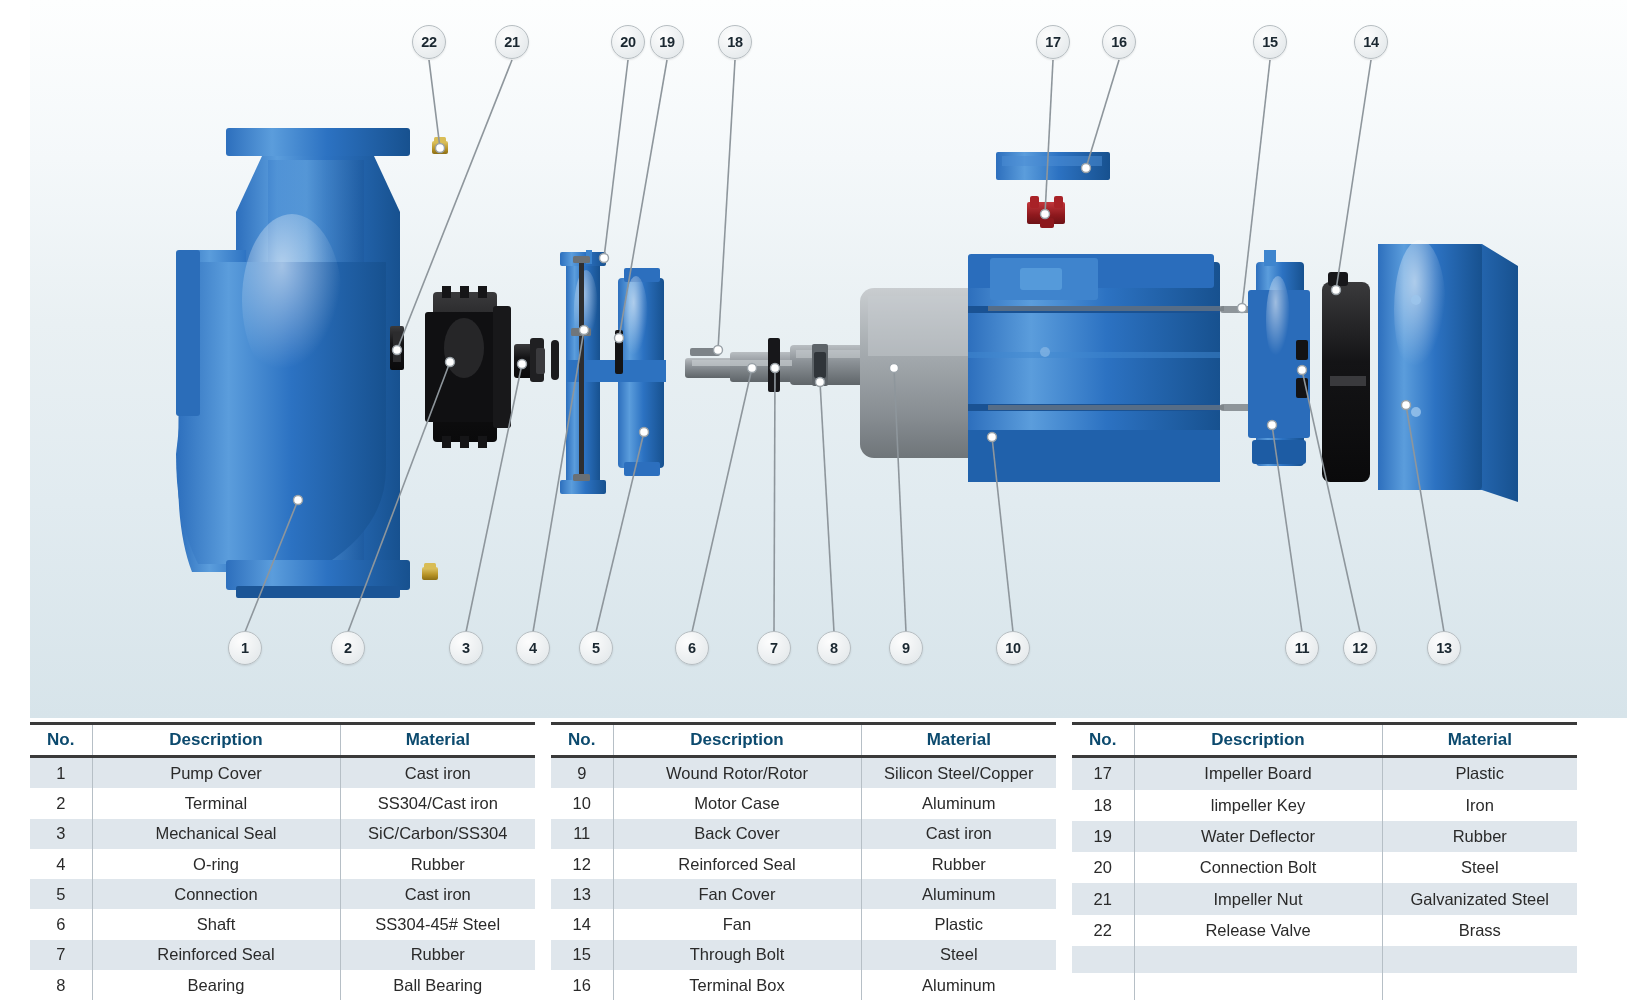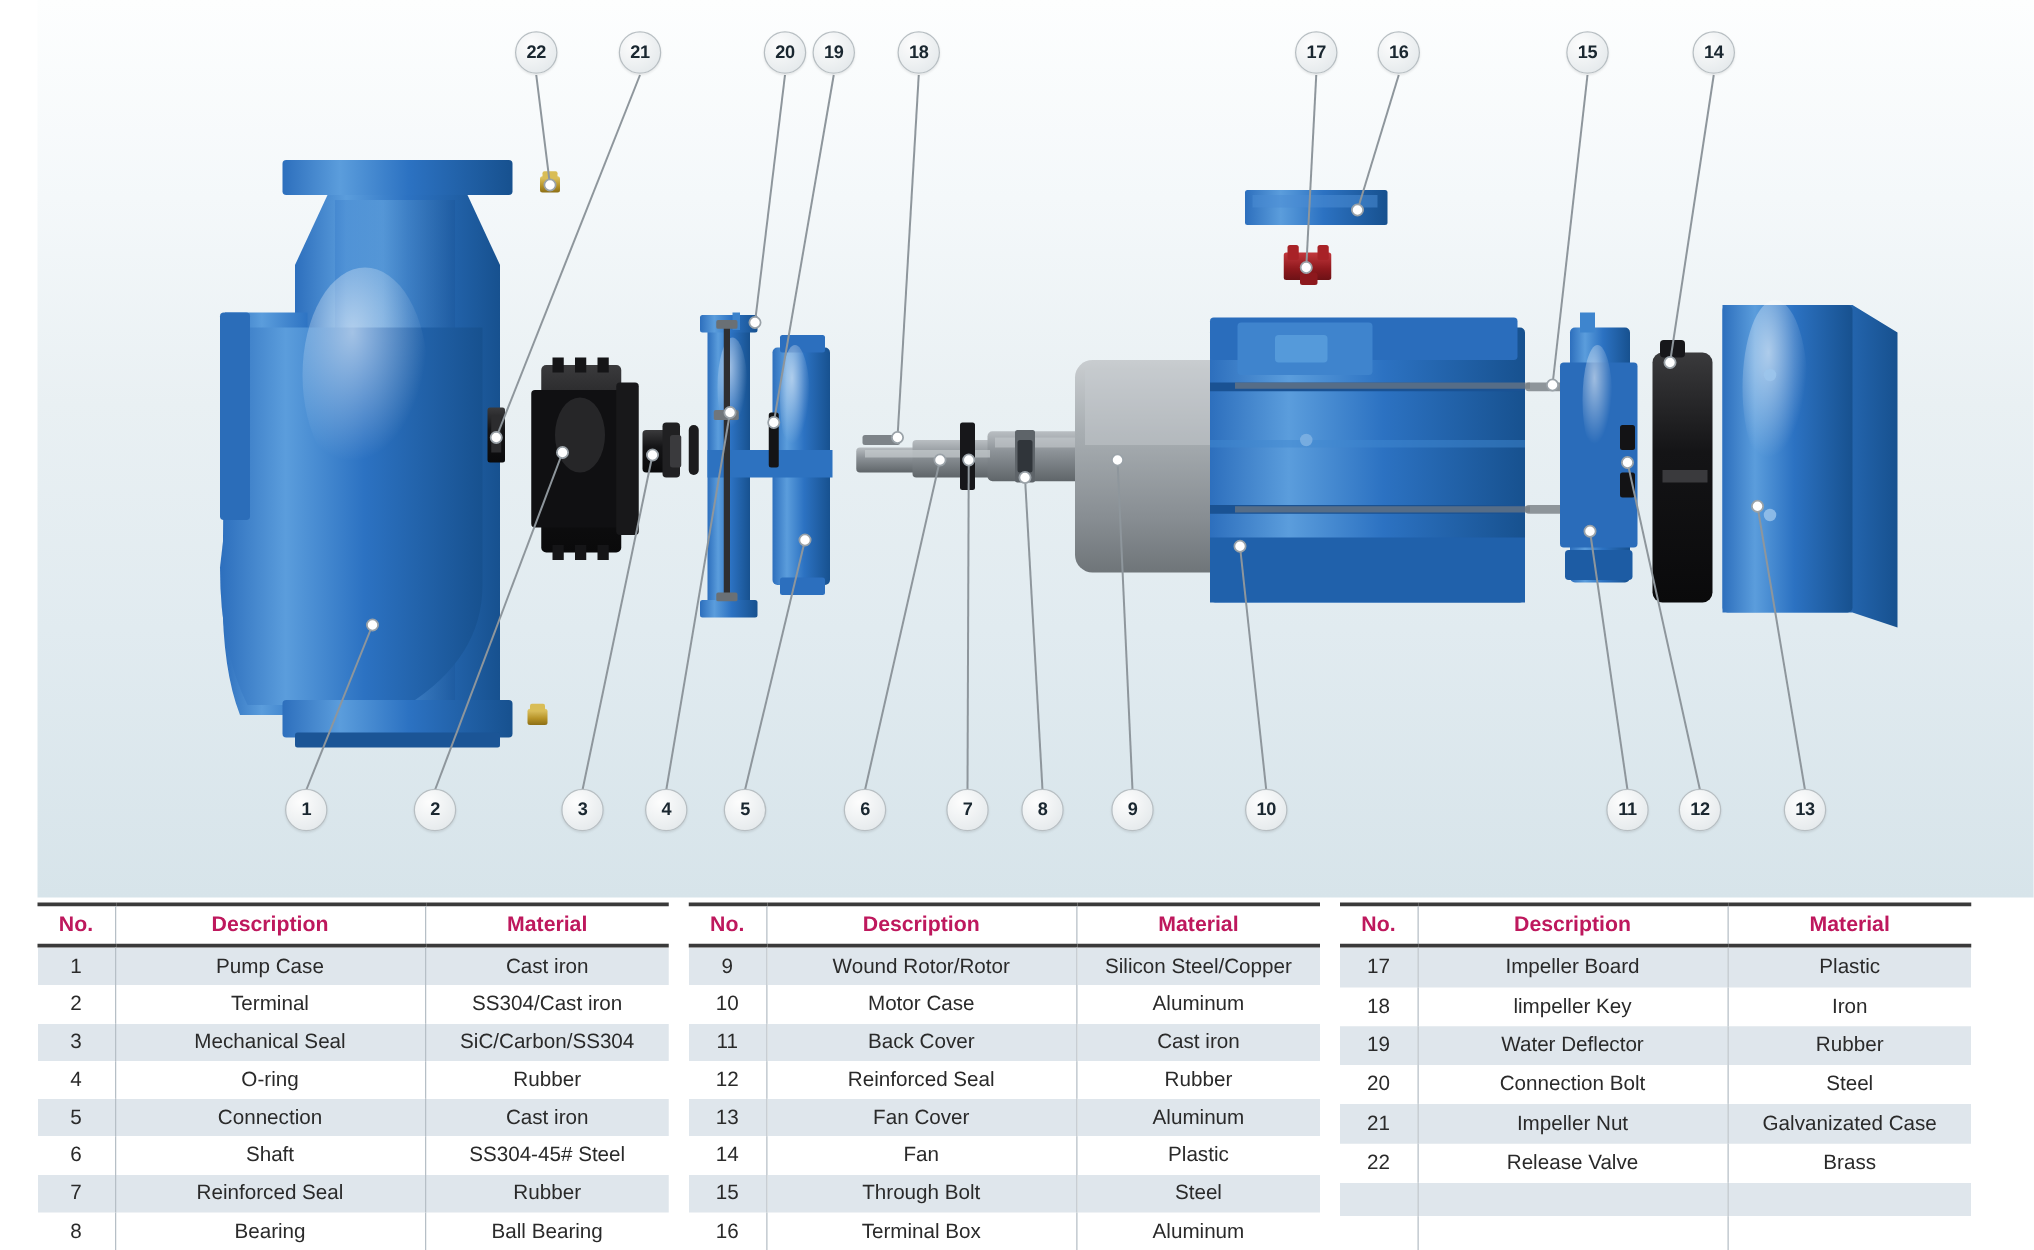--- a/index.html
+++ b/index.html
@@ -39,21 +39,21 @@
     display:flex; gap:16px;
   }
   .parts-table{
     width:505px; border-collapse:collapse; table-layout:fixed;
     font-size:16.5px; color:#2a2a2a;
   }
   .parts-table colgroup col.c-no{ width:62px; }
   .parts-table colgroup col.c-desc{ width:248px; }
   .parts-table colgroup col.c-mat{ width:195px; }
   .parts-table thead th{
-    font-size:17px; font-weight:bold; color:#be185d;
+    font-size:17px; font-weight:bold; color:#0c4a6e;
     padding:5px 2px 5px;
     border-top:3px solid #3a3a3a;
     border-bottom:3px solid #3a3a3a;
     text-align:center;
     background:#fff;
   }
   .parts-table thead th.th-no{ text-align:center; }
   .parts-table tbody td{
     padding:3px 4px; text-align:center; height:23px; line-height:1.25;
     white-space:nowrap; overflow:hidden;
@@ -366,21 +366,21 @@
     <thead>
       <tr>
         <th class="th-no">No.</th>
         <th class="th-desc">Description</th>
         <th class="th-mat">Material</th>
       </tr>
     </thead>
     <tbody>
       <tr>
           <td class="c-no-cell">1</td>
-          <td class="c-desc-cell">Pump Case</td>
+          <td class="c-desc-cell">Pump Cover</td>
           <td>Cast iron</td>
         </tr>
       <tr>
           <td class="c-no-cell">2</td>
           <td class="c-desc-cell">Terminal</td>
           <td>SS304/Cast iron</td>
         </tr>
       <tr>
           <td class="c-no-cell">3</td>
           <td class="c-desc-cell">Mechanical Seal</td>
@@ -501,21 +501,21 @@
           <td>Rubber</td>
         </tr>
       <tr>
           <td class="c-no-cell">20</td>
           <td class="c-desc-cell">Connection Bolt</td>
           <td>Steel</td>
         </tr>
       <tr>
           <td class="c-no-cell">21</td>
           <td class="c-desc-cell">Impeller Nut</td>
-          <td>Galvanizated Case</td>
+          <td>Galvanizated Steel</td>
         </tr>
       <tr>
           <td class="c-no-cell">22</td>
           <td class="c-desc-cell">Release Valve</td>
           <td>Brass</td>
         </tr>
       <tr class="blank">
           <td class="c-no-cell"></td>
           <td class="c-desc-cell"></td>
           <td></td>

